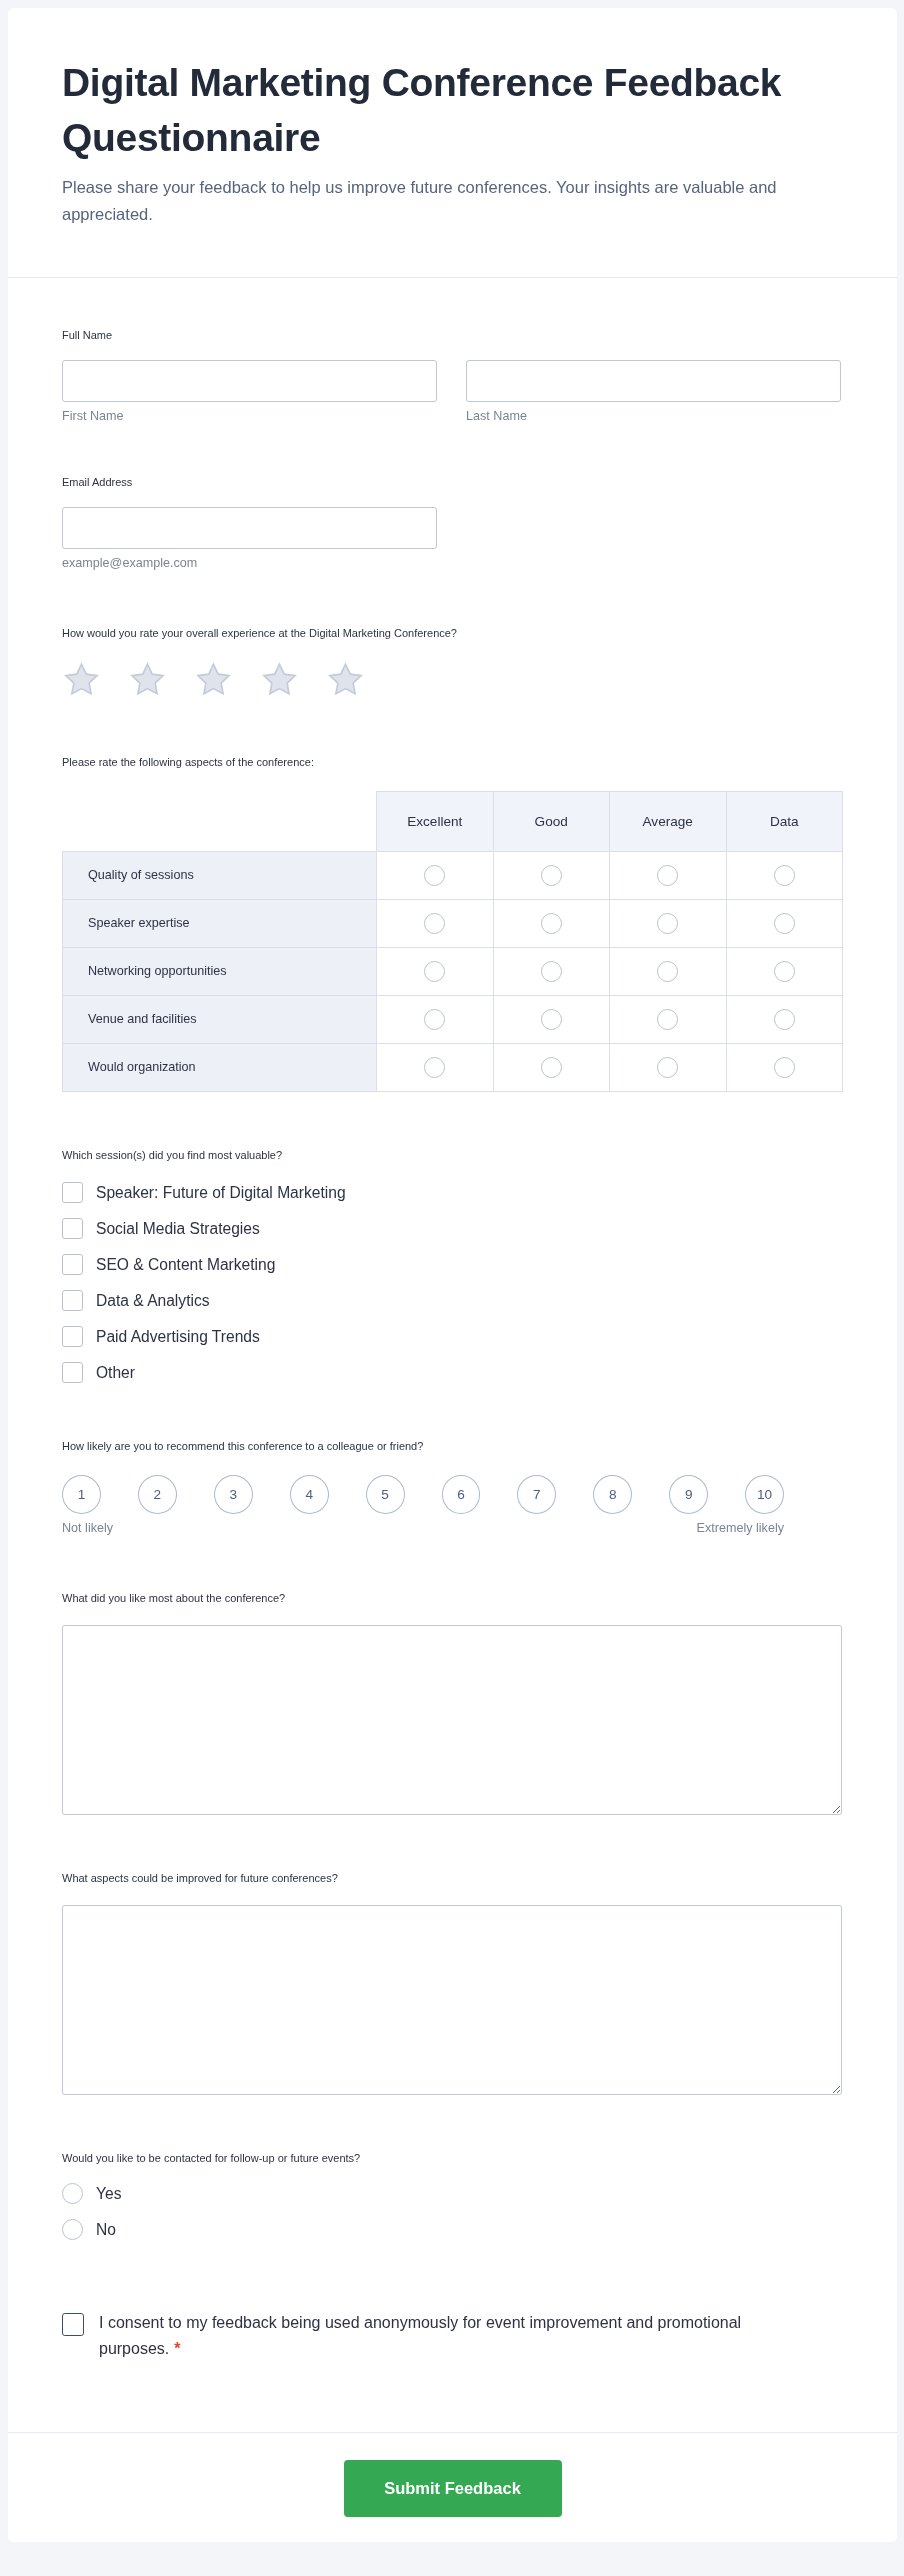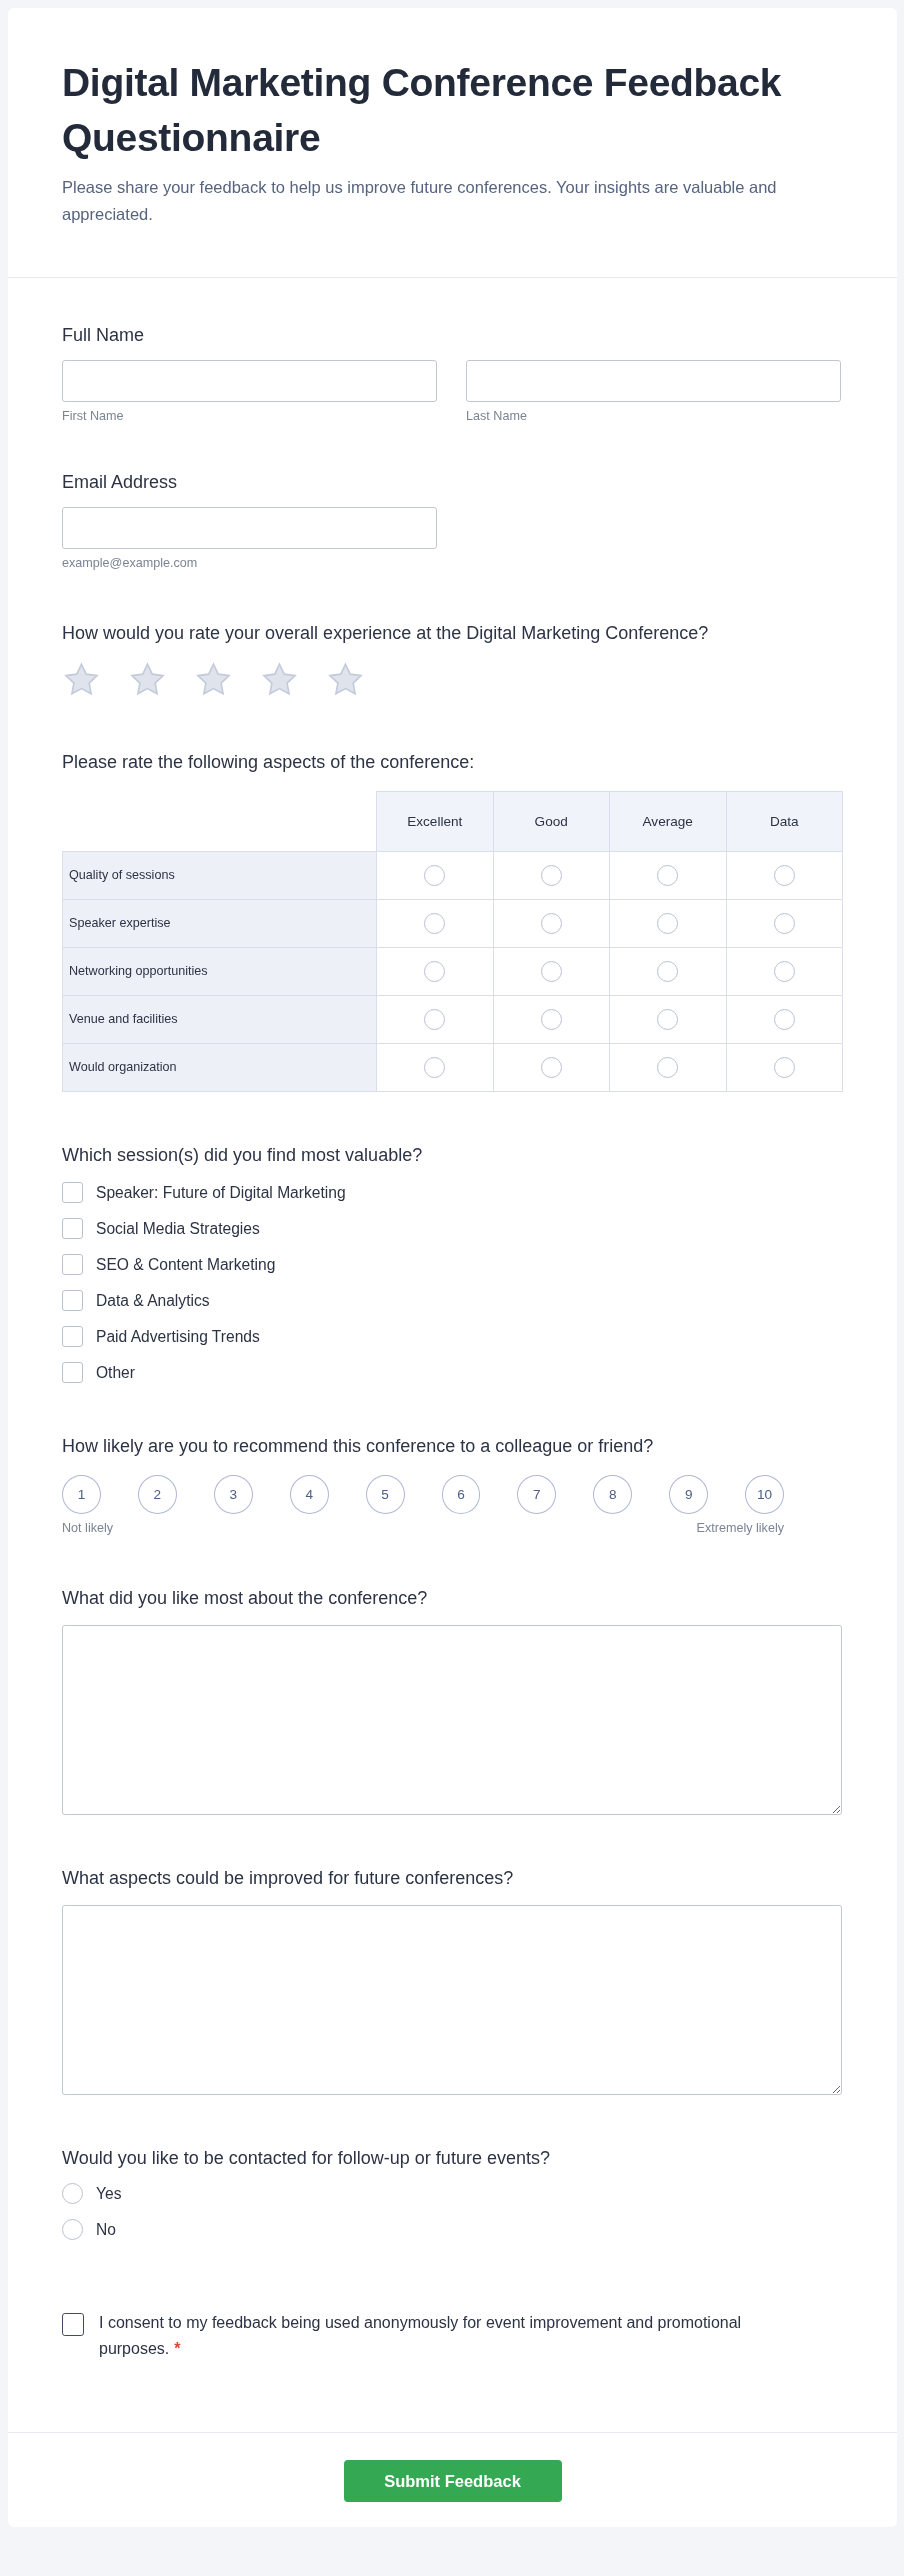--- a/index.html
+++ b/index.html
@@ -31,21 +31,21 @@
   .page-subtitle {
     margin: 9.7px 0 0;
     font-size: 16.5px;
     line-height: 27px;
     color: #57647e;
     max-width: 769px;
   }
   
   .form-body { padding: 0 54px; }
   .q { margin-top: 53px; }
-  .q-label { font-size: 18px; font-weight: 500; color: #2c3345; line-height: 21.4px; }
+  .q-label { font-size: 11px; font-weight: 500; color: #2c3345; line-height: 21.4px; }
   .sublabel { margin-top: 6.8px; font-size: 12.6px; color: #7b8494; }
 
   .name-row { display: flex; gap: 29px; margin-top: 13.6px; }
   .name-col { width: 375px; }
   .text-input {
     width: 375px; height: 42px;
     border: 1px solid #c0c6d2; border-radius: 2.9px;
     padding: 0 11.7px; font-size: 14.6px; color: #2c3345;
     font-family: "Liberation Sans", sans-serif;
     background: #fff; outline: none;
@@ -60,21 +60,21 @@
   .matrix th, .matrix td { border: 1px solid #dadeea; padding: 0; }
   .matrix thead th {
     background: #f1f3fb; height: 60px;
     font-size: 13.6px; font-weight: 500; color: #2c3345; text-align: center;
   }
   .matrix thead th.corner { background: #ffffff; border-top: none; border-left: none; }
   .matrix col.label-col { width: 314px; }
   .matrix tbody th {
     background: #eef0f8; height: 48px;
     font-size: 12.6px; font-weight: 400; color: #2c3345;
-    text-align: left; padding-left: 6px;
+    text-align: left; padding-left: 25px;
   }
   .matrix tbody td { background: #ffffff; text-align: center; height: 48px; }
   .radio {
     display: inline-block; width: 21.4px; height: 21.4px;
     border: 1px solid #b9c1d1; border-radius: 50%;
     background: #fff; vertical-align: middle; cursor: pointer;
   }
 
   
   .opt-list { margin-top: 15.6px; }
@@ -117,21 +117,21 @@
   }
   .consent-text { margin: 0; font-size: 16px; line-height: 26px; color: #2c3345; max-width: 725px; }
   .req { color: #e0442c; font-weight: 700; margin-left: 4.9px; }
 
   
   .card-footer {
     margin-top: 70px; border-top: 1px solid #e7e9f0;
     padding: 27px 0 25px; display: flex; justify-content: center;
   }
   .submit-btn {
-    width: 218px; height: 42px;
+    width: 218px; height: 57px;
     background: #34a853; color: #ffffff;
     border: none; border-radius: 3.9px;
     font-family: "Liberation Sans", sans-serif;
     font-size: 16.5px; font-weight: 600; cursor: pointer;
   }
 </style>
 </head>
 <body>
 
 <div class="card">

